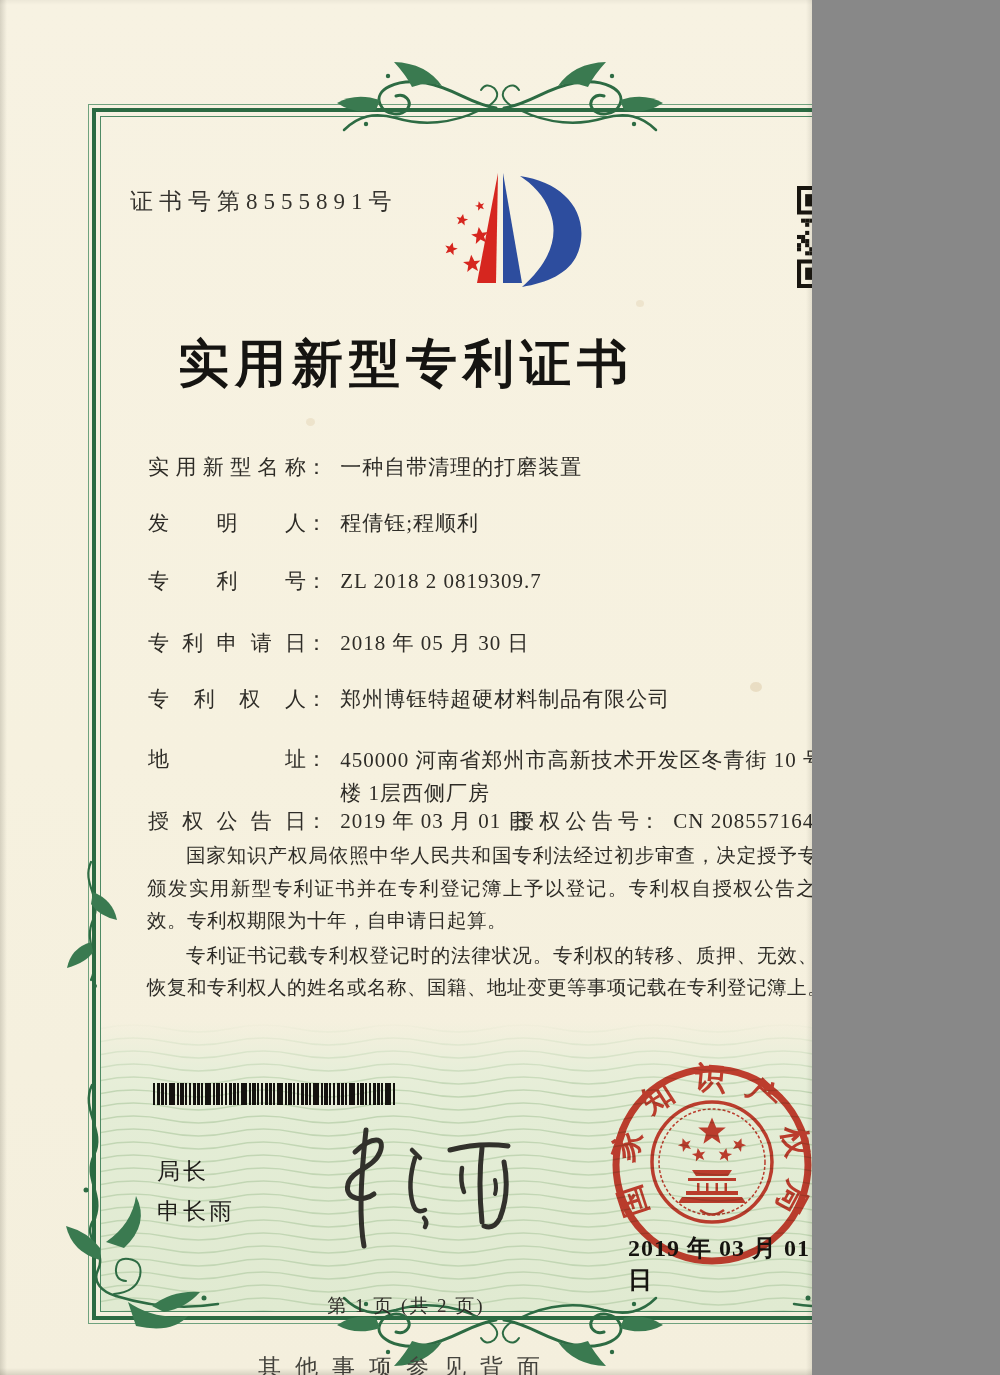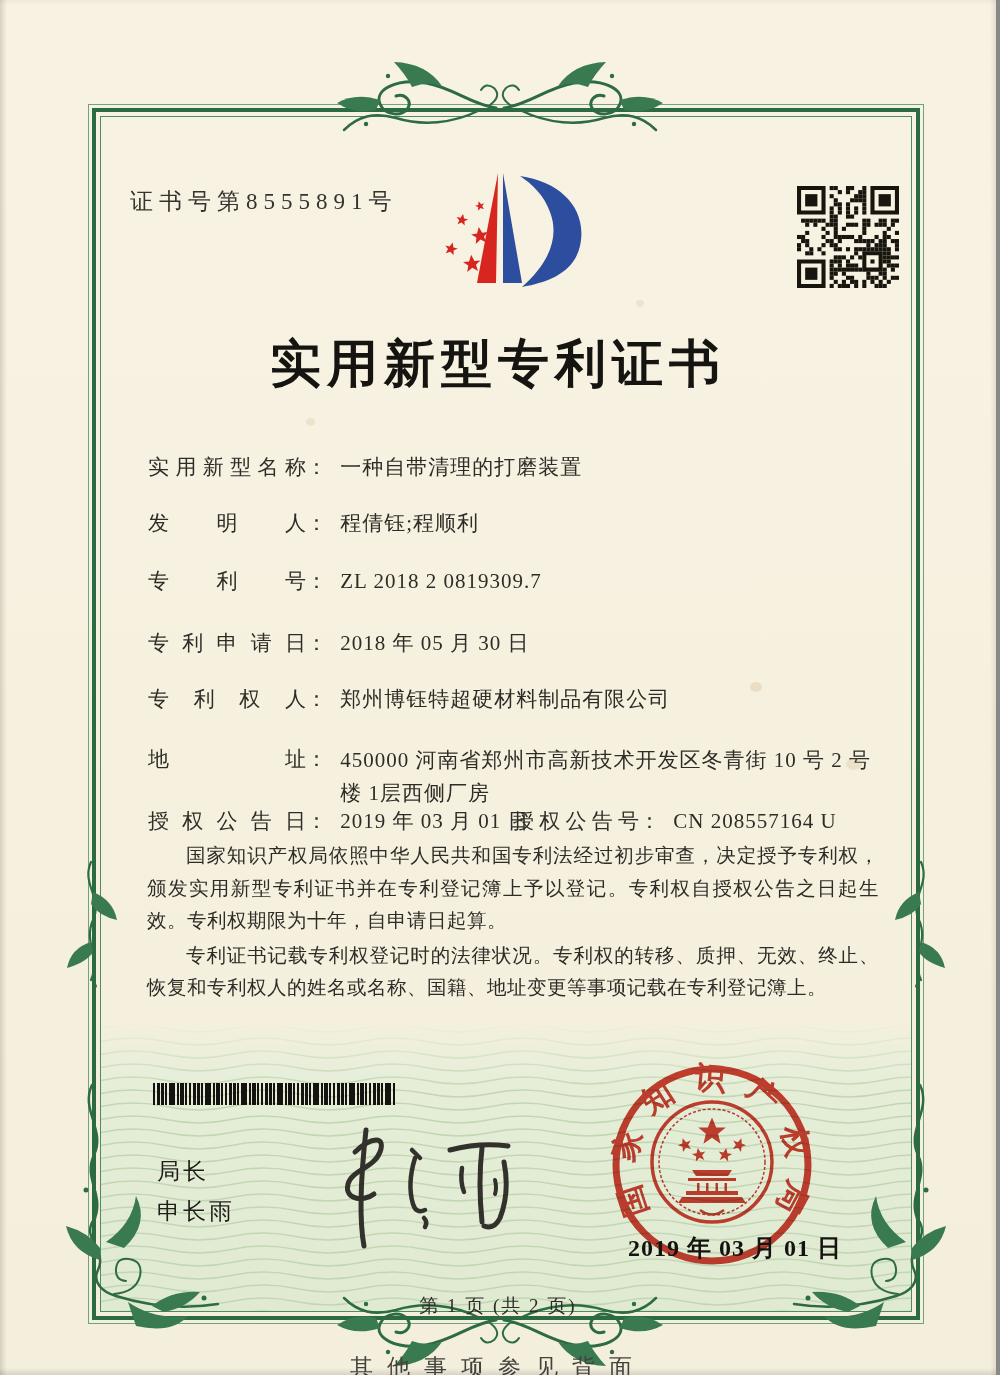--- a/index.html
+++ b/index.html
@@ -1,16 +1,16 @@
 <!DOCTYPE html>
 <html><head>
 <meta charset="utf-8">
 <style>
   html,body{margin:0;padding:0;background:#888;}
-  .page{position:relative;width:996px;height:1375px;overflow:hidden;
+  .page{position:relative;width:812px;height:1375px;overflow:hidden;
         background:linear-gradient(180deg,#f7f2e2 0%,#f6f1df 55%,#f4efdd 100%);
         font-family:"Liberation Serif","DejaVu Serif",serif;color:#2b2a26;}
   .abs{position:absolute;}
   
   .frame-a{left:88px;top:104px;width:836px;height:1220px;border:1px solid #6fa27e;box-sizing:border-box;}
   .frame-b{left:92px;top:108px;width:828px;height:1212px;border:4px solid #2b6a42;box-sizing:border-box;}
   .frame-c{left:100px;top:116px;width:812px;height:1196px;border:1px solid #4e8a64;box-sizing:border-box;}
   
   .greenzone{left:101px;top:1022px;width:810px;height:289px;
      background:linear-gradient(180deg,rgba(228,238,216,0) 0,rgba(228,238,216,.75) 45px,#e4edd6 90px,#e0ead1 100%);}

